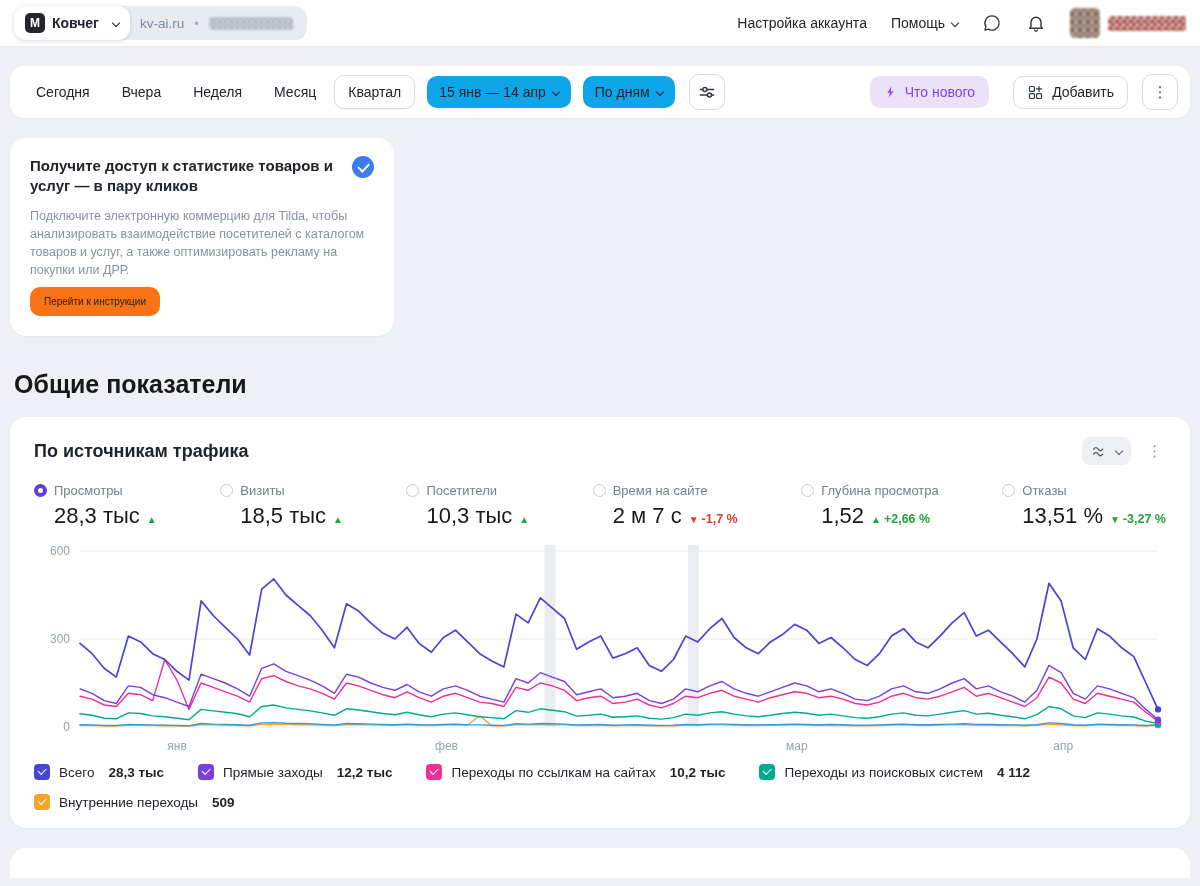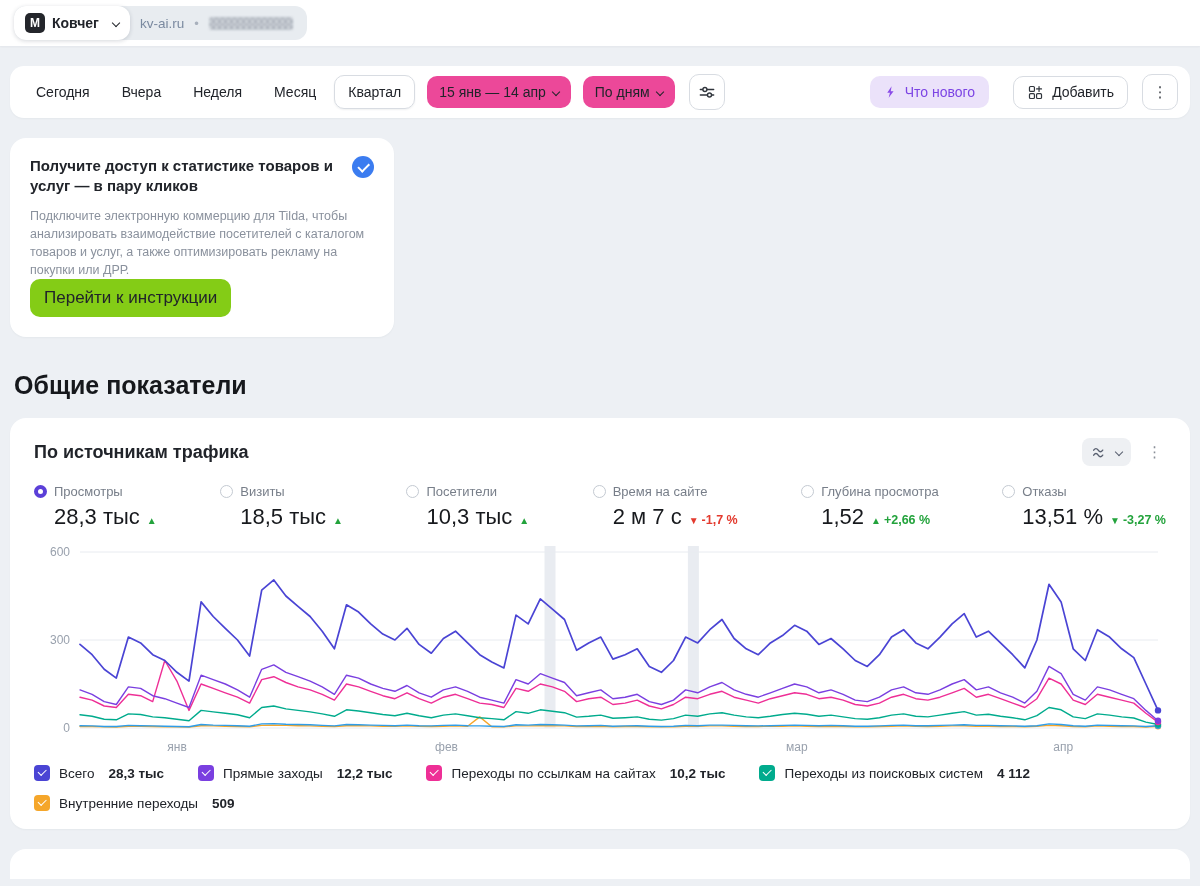--- a/index.html
+++ b/index.html
@@ -31,43 +31,43 @@
     background:conic-gradient(#c3c8d0 25%,#aeb4bd 0 50%,#ced3d9 0 75%,#b7bcc4 0) 0 0/6px 6px; }
   .redacted.avatar { width:30px; height:30px; border-radius:5px;
     background:conic-gradient(#9c8478 25%,#b8a294 0 50%,#7d6a60 0 75%,#a89384 0) 0 0/8px 8px; }
   .redacted.username { width:78px; height:15px;
     background:conic-gradient(#c7564a 25%,#a9aeb8 0 50%,#d24630 0 75%,#b8bdc5 0) 0 0/7px 7px; }
   
   .toolbar { margin:20px 10px 0; background:#fff; border-radius:14px; height:52px;
     display:flex; align-items:center; padding:0 12px; gap:4px; box-shadow:0 1px 2px rgba(30,40,60,.04); }
   .tab { font-size:14px; padding:8px 13px; border-radius:10px; border:1px solid transparent; cursor:pointer; }
   .tab.selected { border-color:#d8dce2; box-shadow:0 1px 2px rgba(30,40,60,.07); }
-  .pill { display:flex; align-items:center; background:#ec4899; border-radius:10px;
+  .pill { display:flex; align-items:center; background:#0ea5e9; border-radius:10px;
     padding:8px 12px; font-size:14px; margin-left:8px; cursor:pointer; }
   .sq-btn { width:36px; height:36px; border:1px solid #d8dce2; border-radius:10px;
     display:flex; align-items:center; justify-content:center; background:#fff; margin-left:10px; cursor:pointer; }
   .tb-spacer { flex:1; }
   .btn-whatsnew { display:flex; align-items:center; gap:7px; background:#ebe2fa; color:#7c44e4;
     border-radius:10px; padding:8px 14px; font-size:14px; font-weight:500; cursor:pointer; }
   .btn-add { display:flex; align-items:center; gap:8px; border:1px solid #d8dce2; background:#fff;
     border-radius:10px; padding:7px 13px; font-size:14px; cursor:pointer; margin-left:20px; }
   .kebab { width:36px; height:36px; border:1px solid #d8dce2; border-radius:10px; display:flex;
     align-items:center; justify-content:center; font-size:15px; color:#42464d; background:#fff;
     cursor:pointer; margin-left:10px; }
   
   .promo { margin:20px 10px 0; width:384px; background:#fff; border-radius:16px;
     padding:18px 20px 20px; box-shadow:0 1px 2px rgba(30,40,60,.04); }
   .promo-head { display:flex; gap:10px; }
   .promo-title { font-size:15px; font-weight:700; line-height:1.35; flex:1; }
   .badge-check { width:22px; height:22px; border-radius:50%; background:#3b7cf0; flex:none; position:relative; }
   .badge-check::after { content:""; position:absolute; left:6px; top:6.5px; width:9px; height:4.5px;
     border-left:2px solid #fff; border-bottom:2px solid #fff; transform:rotate(-45deg); }
   .promo-desc { margin-top:10px; font-size:12.5px; color:#8a919d; line-height:1.45; }
-  .promo-btn { margin-top:0; display:inline-block; background:#84cc16; border-radius:10px;
-    padding:9px 14px; font-size:17px; cursor:pointer; }
+  .promo-btn { margin-top:8px; display:inline-block; background:#f97316; border-radius:10px;
+    padding:9px 14px; font-size:10px; cursor:pointer; }
   
   .section-title { margin:34px 0 0 14px; font-size:25px; font-weight:700; color:#16181c; }
   .chart-card { margin:18px 10px 0; background:#fff; border-radius:16px;
     padding:20px 24px 18px; box-shadow:0 1px 2px rgba(30,40,60,.04); }
   .cc-head { display:flex; align-items:center; }
   .cc-title { font-size:18px; font-weight:600; flex:1; }
   .cc-controls { display:flex; align-items:center; gap:12px; color:#596070; }
   .cc-type { display:flex; align-items:center; background:#eef0f3; border-radius:8px; padding:5px 9px; cursor:pointer; }
   .cc-kebab { font-size:15px; color:#8a8f98; cursor:pointer; padding:2px 4px; }
   .metrics { display:flex; justify-content:space-between; margin-top:18px; }
@@ -99,20 +99,41 @@
       <div class="ws-pill">
         <span class="logo">М</span>
         <span>Ковчег</span>
         <span class="chev"></span>
       </div>
       <span class="site-link">kv-ai.ru</span>
       <span class="dot-sep">•</span>
       <span class="redacted site-red"></span>
     </div>
   </div>
+  <div class="tb-right">
+    <span class="tb-link">Настройка аккаунта</span>
+    <span class="tb-link">
+      <span>Помощь</span><span class="chev"></span>
+    </span>
+    <span class="icon-btn">
+      <svg width="20" height="20" viewBox="0 0 24 24" fill="none" stroke="#30353c" stroke-width="1.7" stroke-linejoin="round">
+        <path d="M12 3.5a8.5 8.5 0 1 1-4.3 15.8L3.5 20.5l1.2-4.2A8.5 8.5 0 0 1 12 3.5z"></path>
+      </svg>
+    </span>
+    <span class="icon-btn">
+      <svg width="20" height="20" viewBox="0 0 24 24" fill="none" stroke="#30353c" stroke-width="1.7" stroke-linejoin="round" stroke-linecap="round">
+        <path d="M18 16v-5a6 6 0 1 0-12 0v5l-1.6 2.3h15.2z"></path>
+        <path d="M10.4 20.6a1.7 1.7 0 0 0 3.2 0"></path>
+      </svg>
+    </span>
+    <span class="avatar-wrap">
+      <span class="redacted avatar"></span>
+      <span class="redacted username"></span>
+    </span>
+  </div>
 </header>
 
 <div class="toolbar">
   <span class="tab">Сегодня</span>
   <span class="tab">Вчера</span>
   <span class="tab">Неделя</span>
   <span class="tab">Месяц</span>
   <span class="tab selected">Квартал</span>
   <span class="pill">
     <span>15 янв — 14 апр</span>

